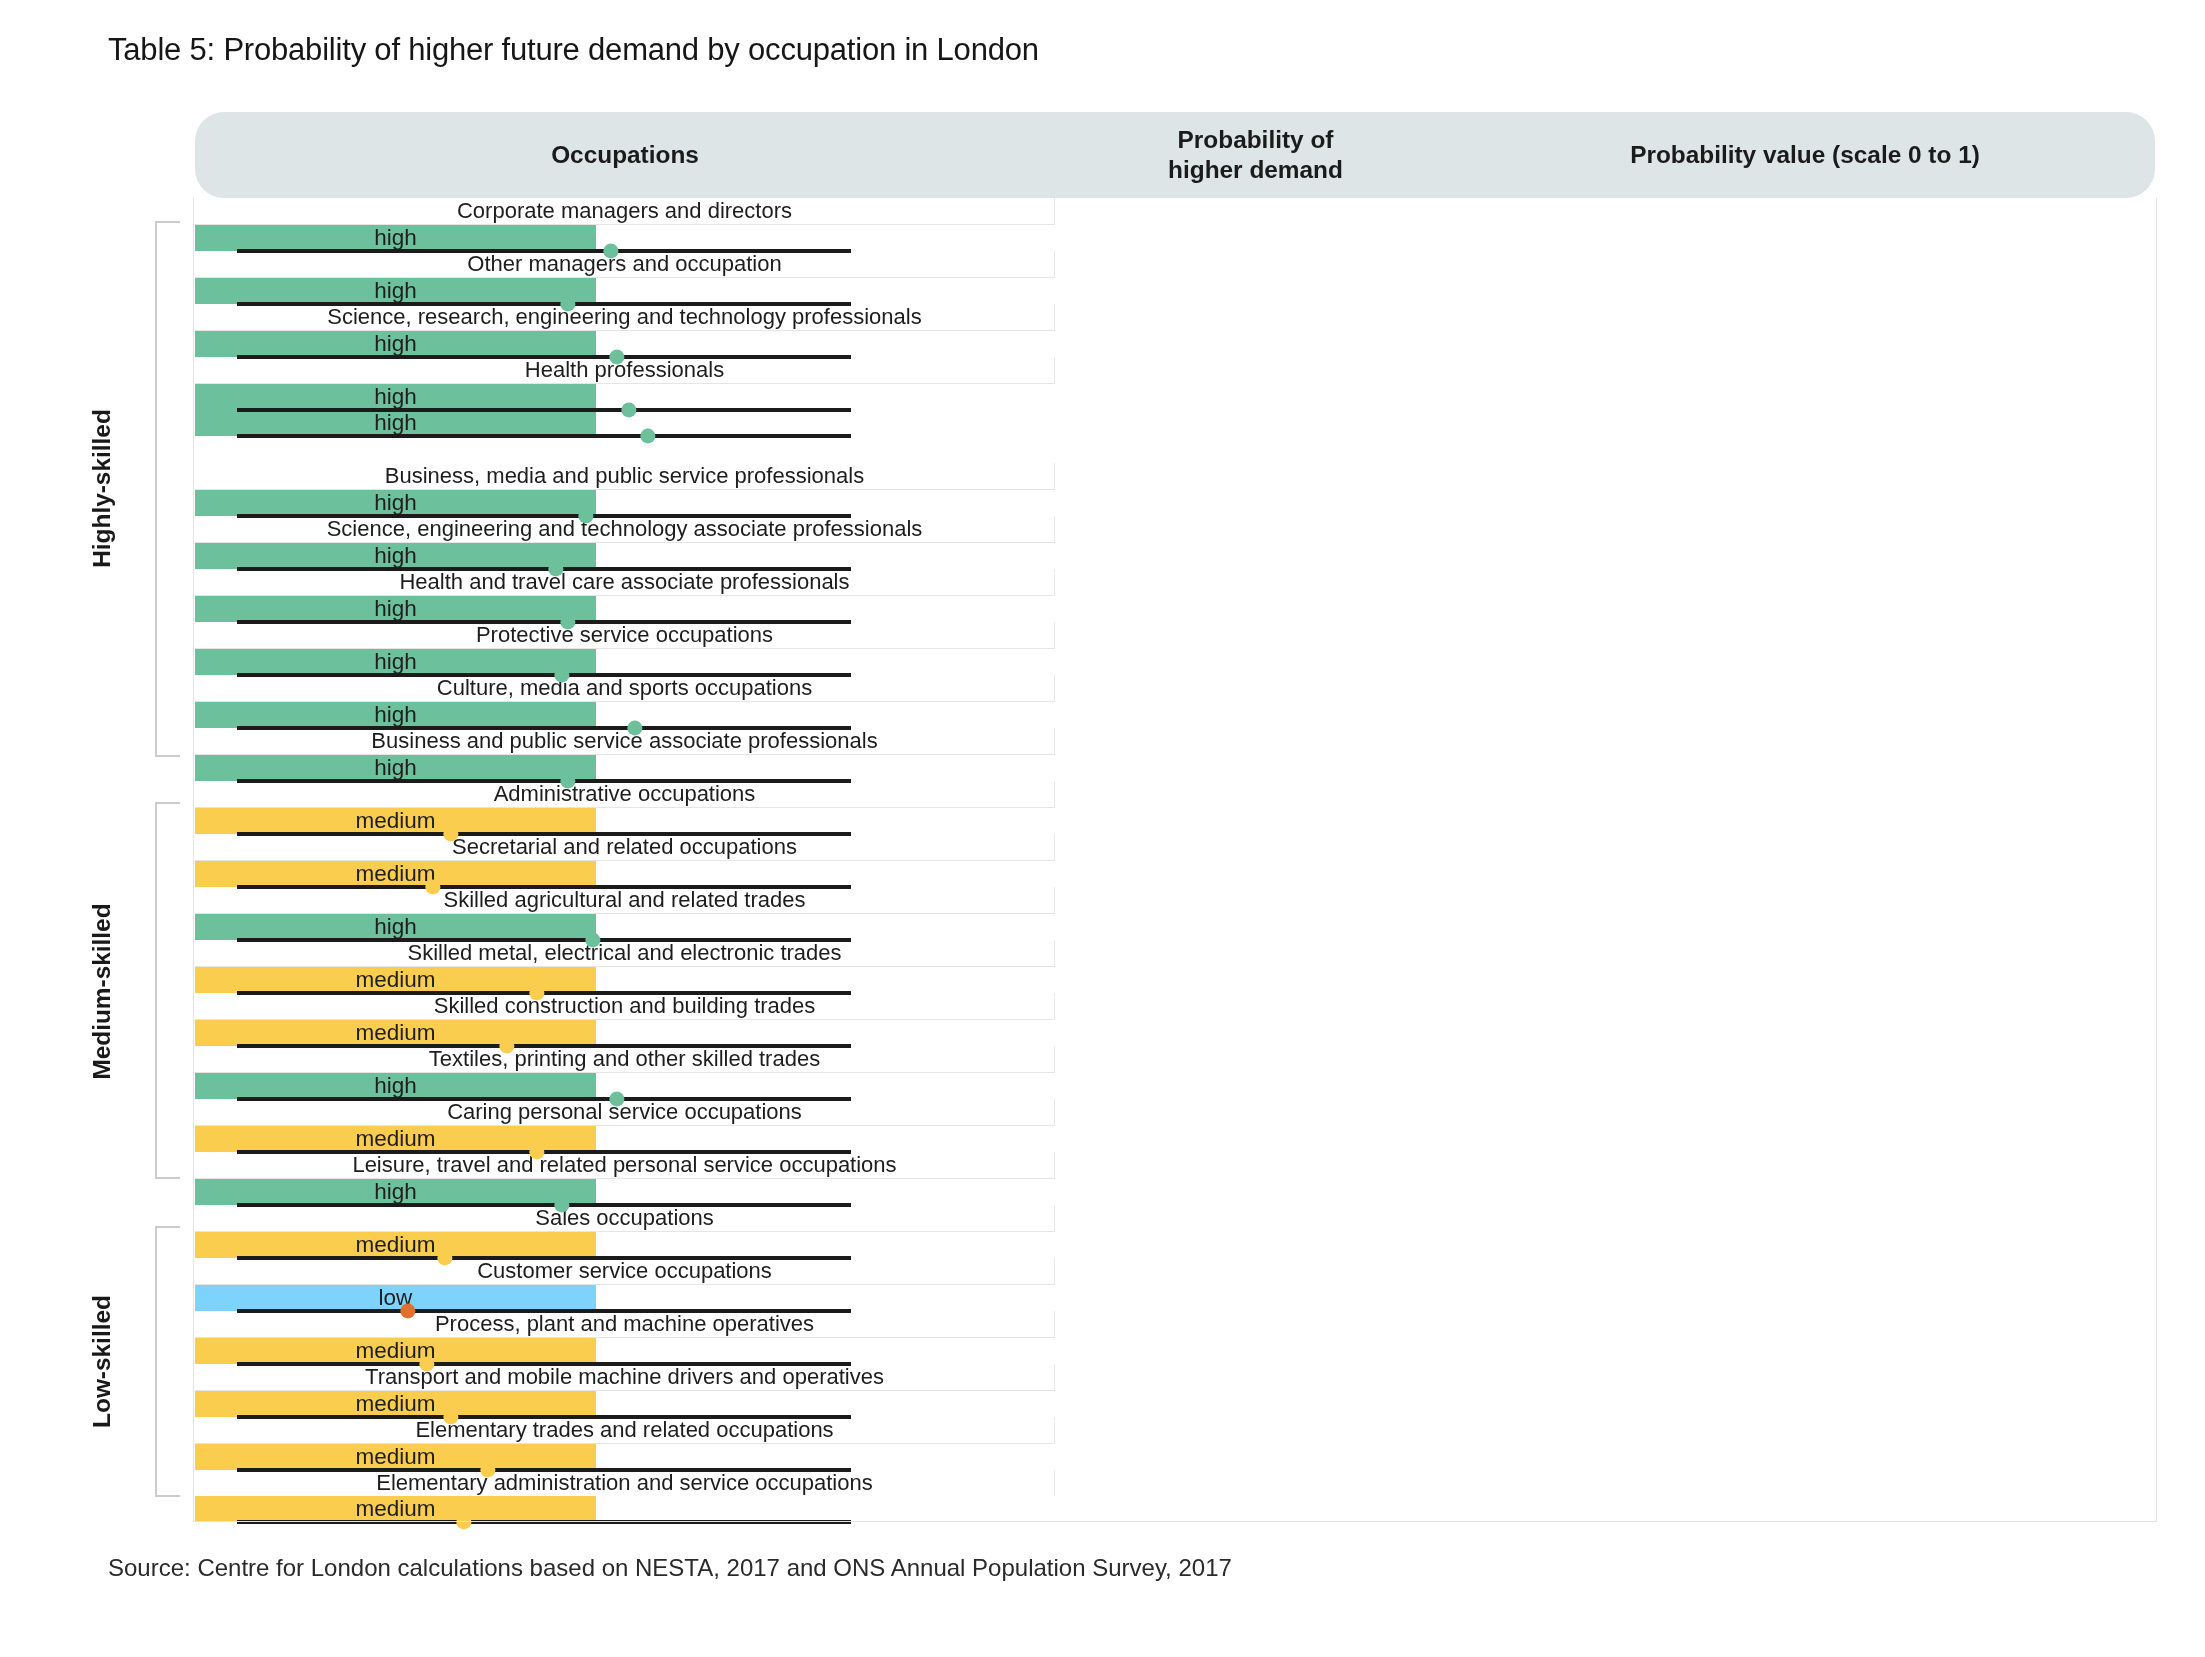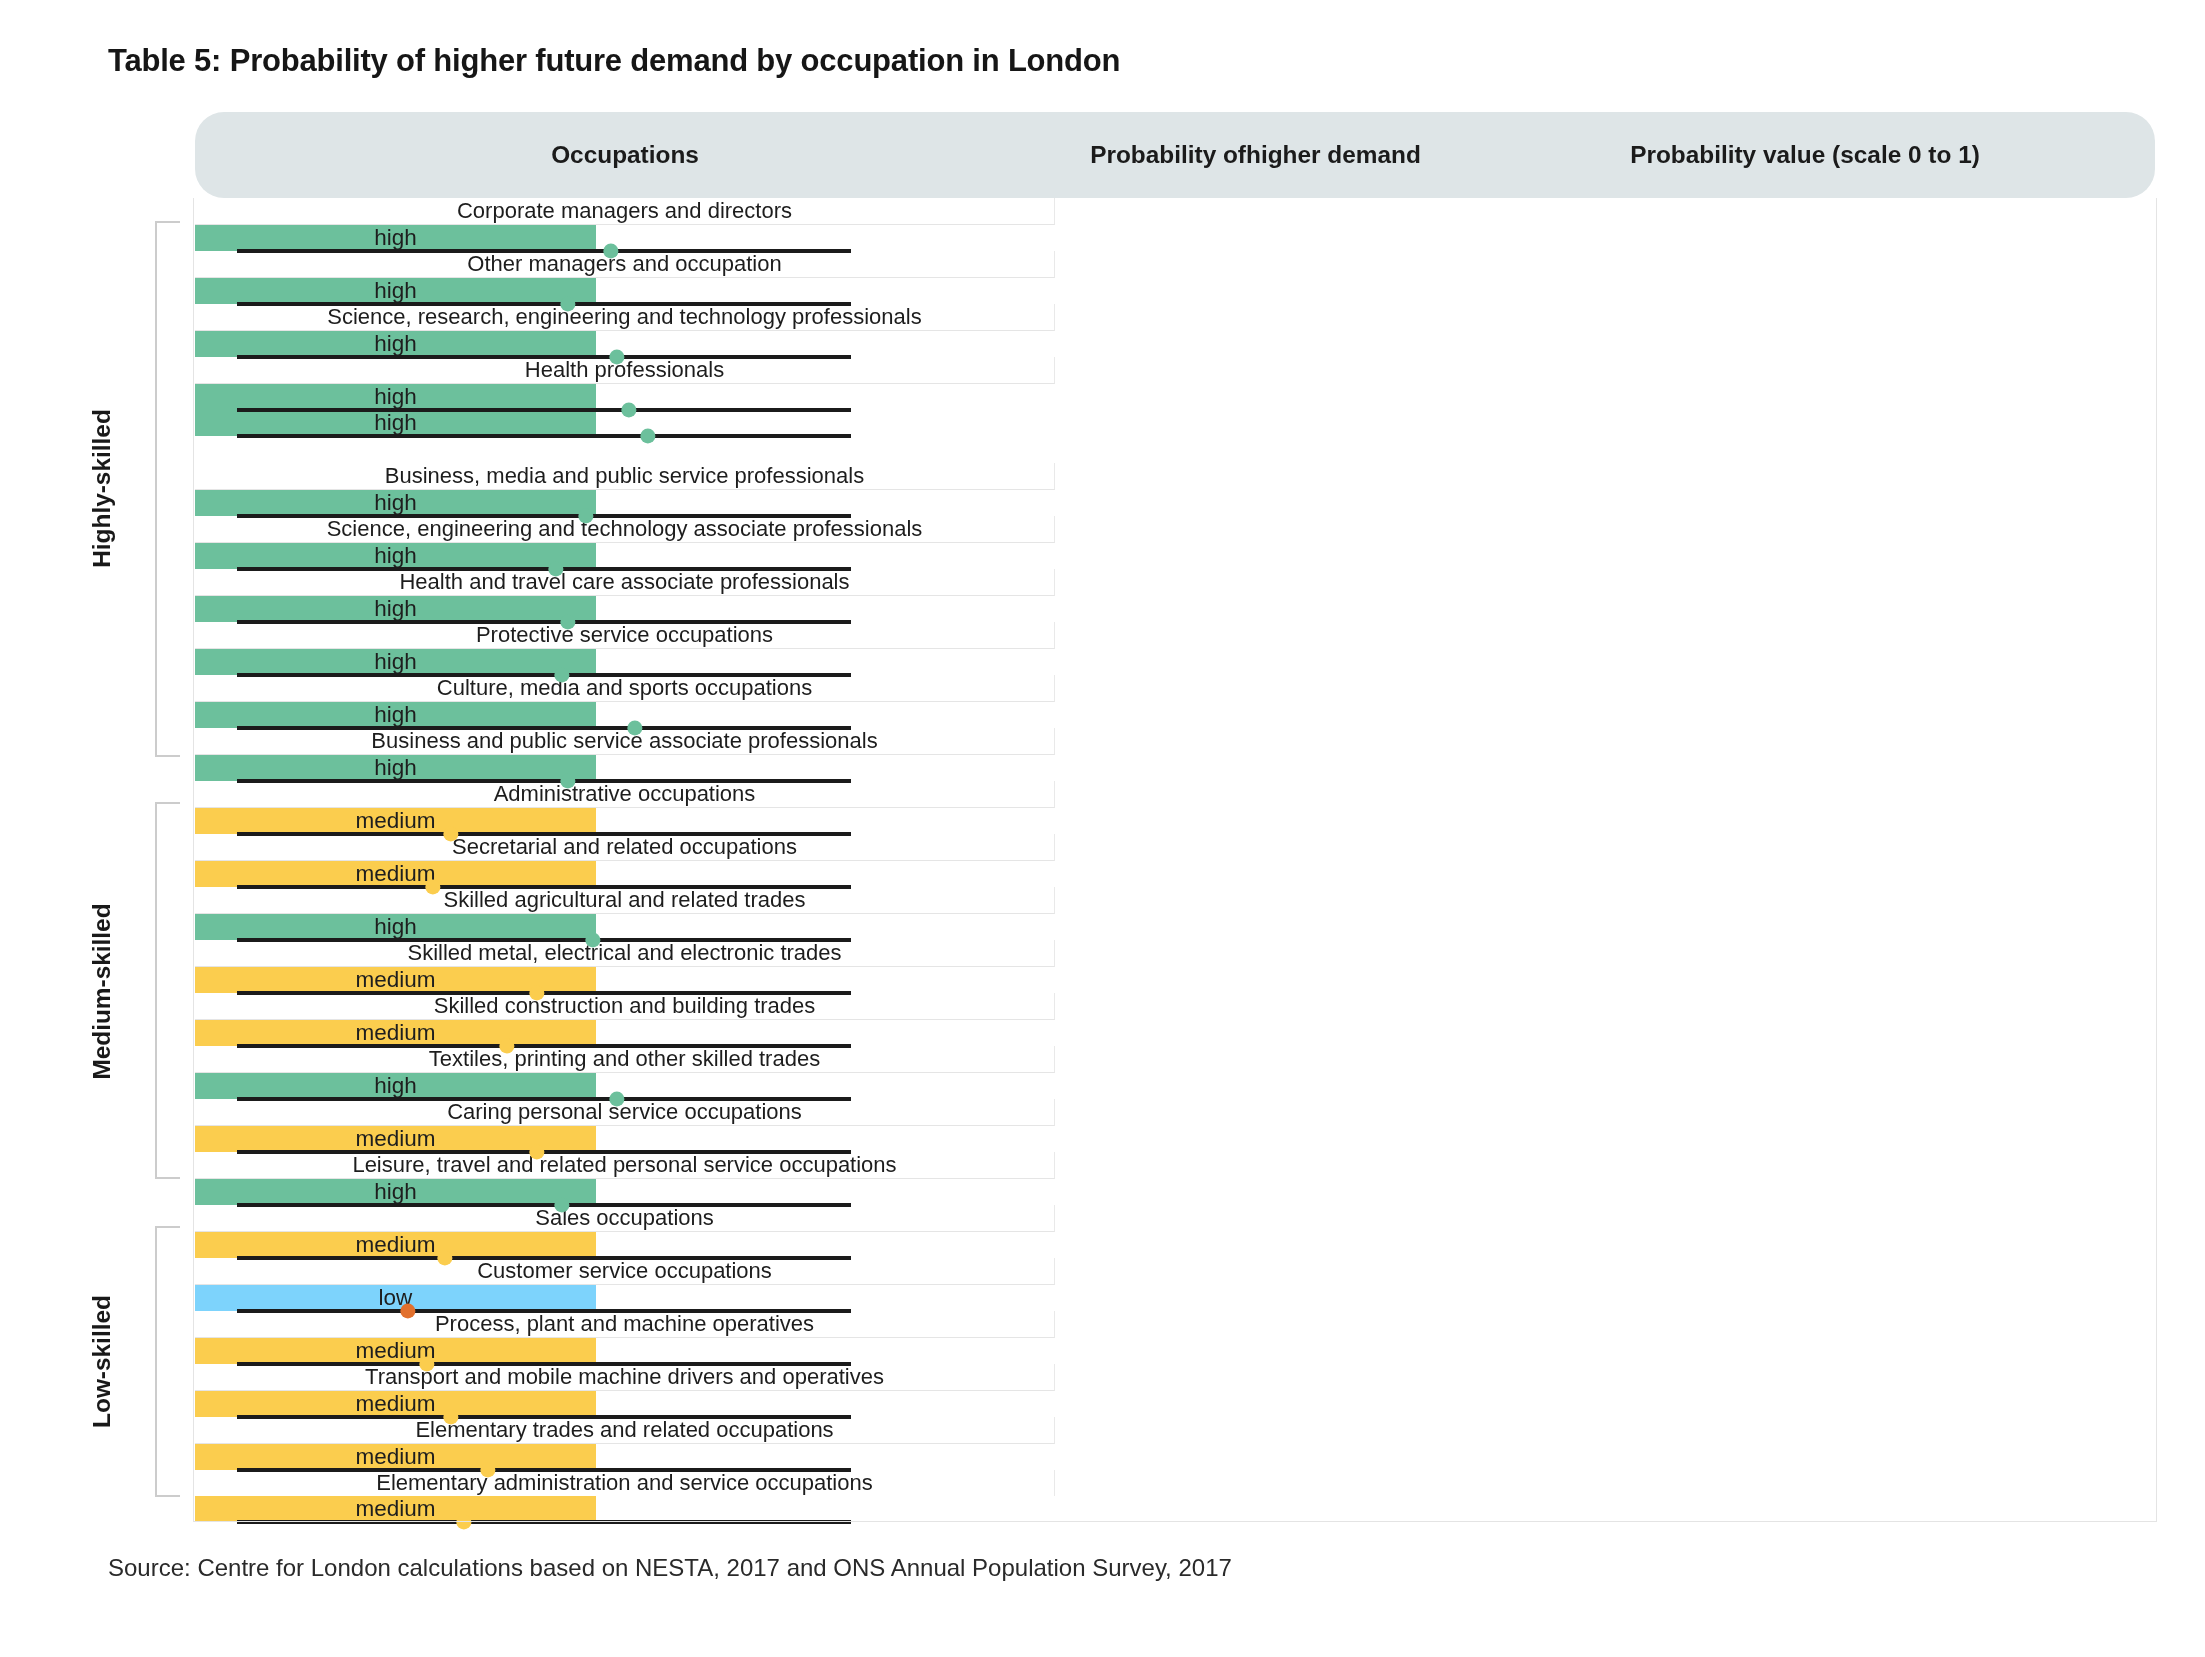--- a/index.html
+++ b/index.html
@@ -1,31 +1,31 @@
 <!DOCTYPE html>
 <html style="font-size:7.6px"><head>
 <meta charset="utf-8">
 <style>
   html,body { margin:0; padding:0; background:#ffffff; }
   .page {
     position:relative; width:2205px; height:1658px; background:#ffffff;
     font-family:"Liberation Sans", sans-serif; color:#1d1d1d; overflow:hidden;
   }
   .title {
-    position:absolute; left:108px; top:43px; font-size:31px; font-weight:bold;
+    position:absolute; left:108px; top:32px; font-size:31px; font-weight:normal;
     color:#161616; letter-spacing:-0.2px; white-space:nowrap;
   }
   .table { position:absolute; left:195px; top:112px; width:1960px; }
   .thead { display:flex; height:86px; background:#dee5e7;border-radius:29px; }
   .th {
     display:flex; align-items:center; justify-content:center; text-align:center;
     font-weight:bold; font-size:24.4px; color:#1b1b1b; line-height:1.25;
   }
   .th-occ { width:860px; }
-  .th-prob { width:401px; flex-direction:row; }
+  .th-prob { width:401px; flex-direction:column; }
   .th-val { width:698px; }
   .tbody { position:relative; }
   .row { display:flex; height:53px;flex-direction:column; }
   .cell { box-sizing:border-box; }
   .occ {
     width:860px; background:#ffffff; display:flex; align-items:center; justify-content:center;
     text-align:center; font-size:22px; color:#1d1d1d;
     border-bottom:1.9px solid #e5e5e5; border-right:1.9px solid #e9e9e9;
   }
   .demand {

